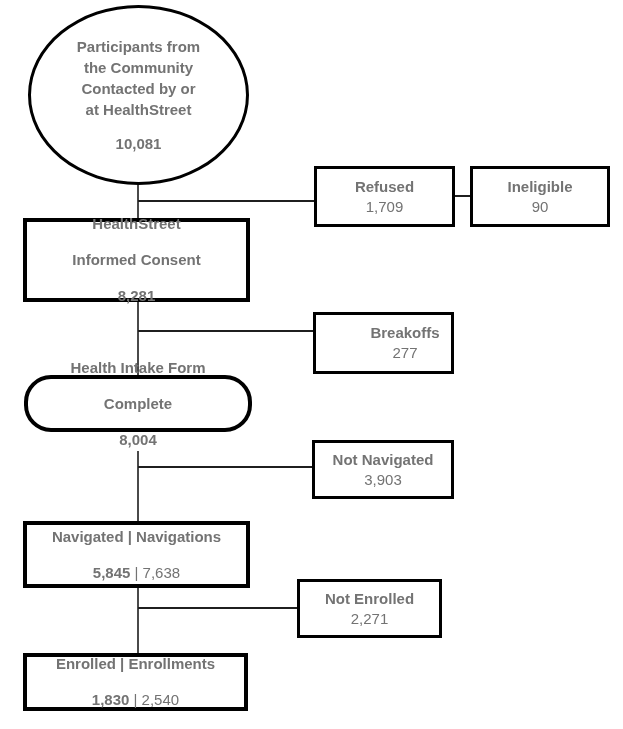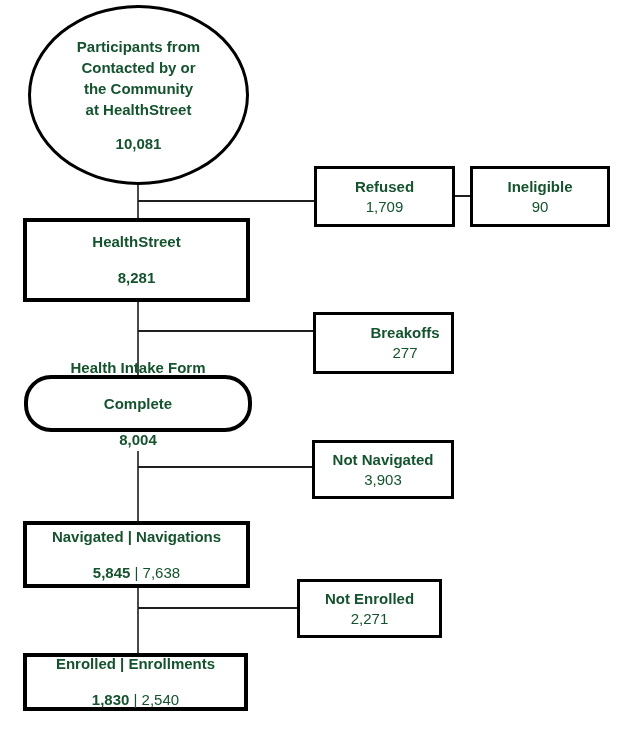--- a/index.html
+++ b/index.html
@@ -6,21 +6,21 @@
     margin: 0;
     padding: 0;
     background: #ffffff;
   }
   .canvas {
     position: relative;
     width: 623px;
     height: 729px;
     background: #ffffff;
     font-family: "Liberation Sans", sans-serif;
-    color: #14532d;
+    color: #737373;
     overflow: hidden;
   }
   .node {
     position: absolute;
     box-sizing: border-box;
     border: 3px solid #000000;
     background: #ffffff;
     display: flex;
     flex-direction: column;
     align-items: center;
@@ -71,38 +71,39 @@
   <div class="seg h" style="left:454px; top:195px; width:16px;"></div>
   <div class="seg v" style="left:137px; top:302px; height:73px;"></div>
   <div class="seg h" style="left:138px; top:330px; width:175px;"></div>
   <div class="seg v" style="left:137px; top:451px; height:70px;"></div>
   <div class="seg h" style="left:138px; top:466px; width:174px;"></div>
   <div class="seg v" style="left:137px; top:580px; height:73px;"></div>
   <div class="seg h" style="left:138px; top:607px; width:167px;"></div>
 
   <div class="node ellipse" style="left:28px; top:5px; width:221px; height:180px;">
     <div>Participants from</div>
+    <div>the Community</div>
     <div>Contacted by or</div>
-    <div>the Community</div>
     <div>at HealthStreet</div>
     <div class="val">10,081</div>
   </div>
 
   <div class="node" style="left:314px; top:166px; width:141px; height:61px;">
     <div>Refused</div>
     <div class="value-regular">1,709</div>
   </div>
 
   <div class="node" style="left:470px; top:166px; width:140px; height:61px;">
     <div>Ineligible</div>
     <div class="value-regular">90</div>
   </div>
 
   <div class="node main" style="left:23px; top:218px; width:227px; height:84px;">
     <div>HealthStreet</div>
+    <div>Informed Consent</div>
     <div>8,281</div>
   </div>
 
   <div class="node" style="left:313px; top:312px; width:141px; height:62px;padding-left:43px;">
     <div>Breakoffs</div>
     <div class="value-regular">277</div>
   </div>
 
   <div class="node main" style="left:24px; top:375px; width:228px; height:57px;border-radius:27px;">
     <div>Health Intake Form</div>

